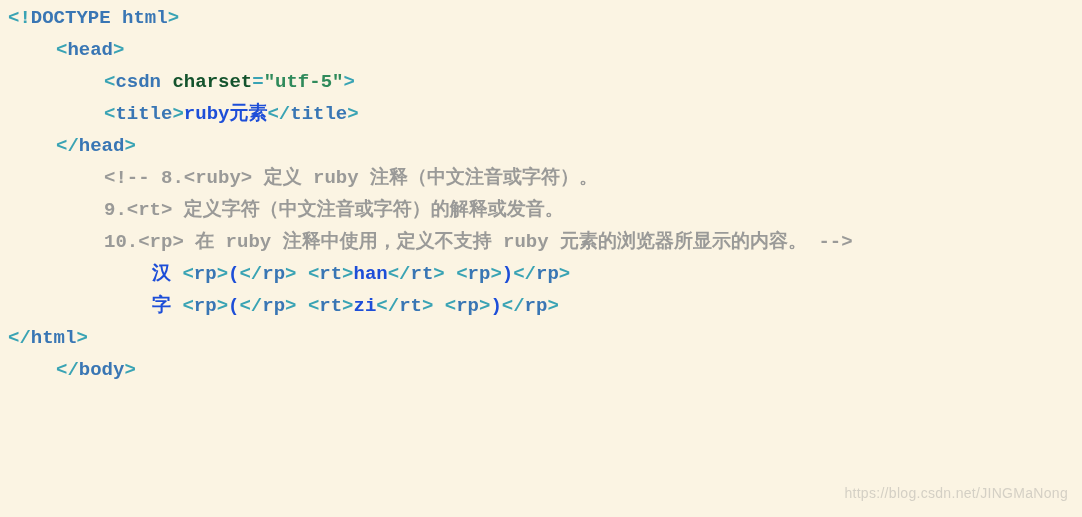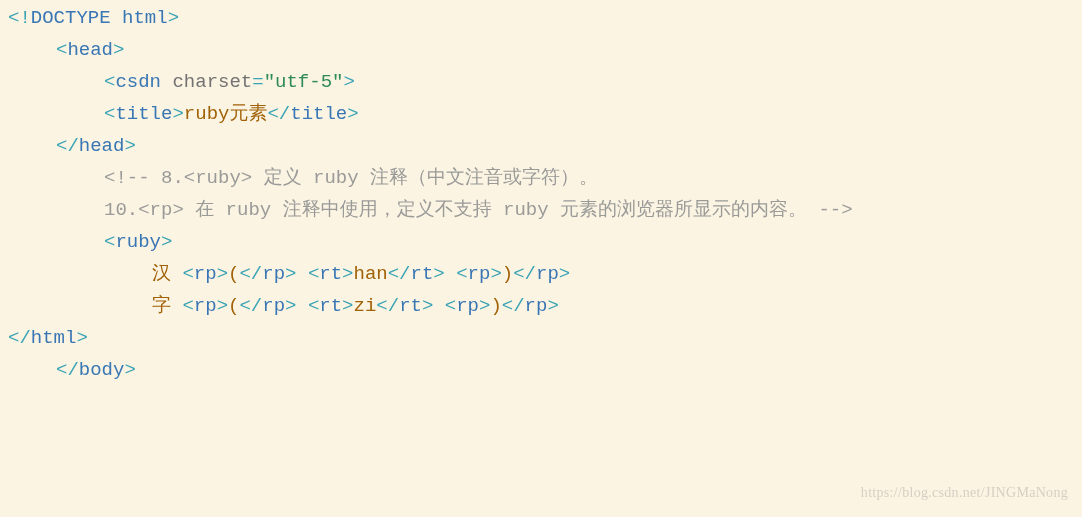--- a/index.html
+++ b/index.html
@@ -13,38 +13,39 @@
     height:517px;
     box-sizing:border-box;
     position:relative;
     overflow:hidden;
   }
   .editor{
     position:absolute;
     left:0;top:0;right:0;bottom:0;
     padding-left:8px;
     padding-top:2px;
+    font-weight:bold;
   }
   .line{white-space:pre}
   .i1{padding-left:48px}
   .i2{padding-left:96px}
   .i3{padding-left:144px}
   .punct{color:#39a3b4}
   .tag{color:#3976b4}
-  .attr{color:#737373}
+  .attr{color:#14532d}
   .string{color:#2f8a5b}
   .comment{color:#9a9a98}
-  .text{color:#a16207}
+  .text{color:#1d4ed8}
   .watermark{
     position:absolute;
     right:14px;
     bottom:8px;
     color:rgba(140,140,140,0.35);
     font-size:14px;
-    font-family:Liberation Serif, serif;
+    font-family:Liberation Sans, sans-serif;
     letter-spacing:.3px;
   }
 </style>
 </head>
 <body>
 
 <div class="editor">
 
   <div class="line"><span class="punct">&lt;!</span><span class="tag">DOCTYPE html</span><span class="punct">&gt;</span></div>
 
@@ -52,23 +53,23 @@
   <div class="line i1"><span class="punct">&lt;</span><span class="tag">head</span><span class="punct">&gt;</span></div>
 
   <div class="line i2"><span class="punct">&lt;</span><span class="tag">csdn</span><span class="text"> </span><span class="attr">charset</span><span class="punct">=</span><span class="string">"</span><span class="string">utf-5</span><span class="string">"</span><span class="punct">&gt;</span></div>
 
   <div class="line i2"><span class="punct">&lt;</span><span class="tag">title</span><span class="punct">&gt;</span><span class="text">ruby元素</span><span class="punct">&lt;/</span><span class="tag">title</span><span class="punct">&gt;</span></div>
 
   <div class="line i1"><span class="punct">&lt;/</span><span class="tag">head</span><span class="punct">&gt;</span></div>
 
 
   <div class="line i2"><span class="comment">&lt;!-- </span><span class="comment">8.&lt;ruby&gt; 定义 ruby 注释（中文注音或字符）。</span></div>
+  <div class="line i2"><span class="comment">9.&lt;rt&gt; 定义字符（中文注音或字符）的解释或发音。</span></div>
   <div class="line i2"><span class="comment">10.&lt;rp&gt; 在 ruby 注释中使用，定义不支持 ruby 元素的浏览器所显示的内容。 </span><span class="comment">--&gt;</span></div>
 
-  <div class="line i2"><span class="punct">&lt;</span><span class="tag">ruby</span><span class="punct">&gt;</span></div>
 
   <div class="line i3"><span class="text">汉 </span><span class="punct">&lt;</span><span class="tag">rp</span><span class="punct">&gt;</span><span class="text">(</span><span class="punct">&lt;/</span><span class="tag">rp</span><span class="punct">&gt;</span><span class="text"> </span><span class="punct">&lt;</span><span class="tag">rt</span><span class="punct">&gt;</span><span class="text">han</span><span class="punct">&lt;/</span><span class="tag">rt</span><span class="punct">&gt;</span><span class="text"> </span><span class="punct">&lt;</span><span class="tag">rp</span><span class="punct">&gt;</span><span class="text">)</span><span class="punct">&lt;/</span><span class="tag">rp</span><span class="punct">&gt;</span></div>
 
   <div class="line i3"><span class="text">字 </span><span class="punct">&lt;</span><span class="tag">rp</span><span class="punct">&gt;</span><span class="text">(</span><span class="punct">&lt;/</span><span class="tag">rp</span><span class="punct">&gt;</span><span class="text"> </span><span class="punct">&lt;</span><span class="tag">rt</span><span class="punct">&gt;</span><span class="text">zi</span><span class="punct">&lt;/</span><span class="tag">rt</span><span class="punct">&gt;</span><span class="text"> </span><span class="punct">&lt;</span><span class="tag">rp</span><span class="punct">&gt;</span><span class="text">)</span><span class="punct">&lt;/</span><span class="tag">rp</span><span class="punct">&gt;</span></div>
 
 
   <div class="line"><span class="punct">&lt;/</span><span class="tag">html</span><span class="punct">&gt;</span></div>
 
   <div class="line i1"><span class="punct">&lt;/</span><span class="tag">body</span><span class="punct">&gt;</span></div>
 

